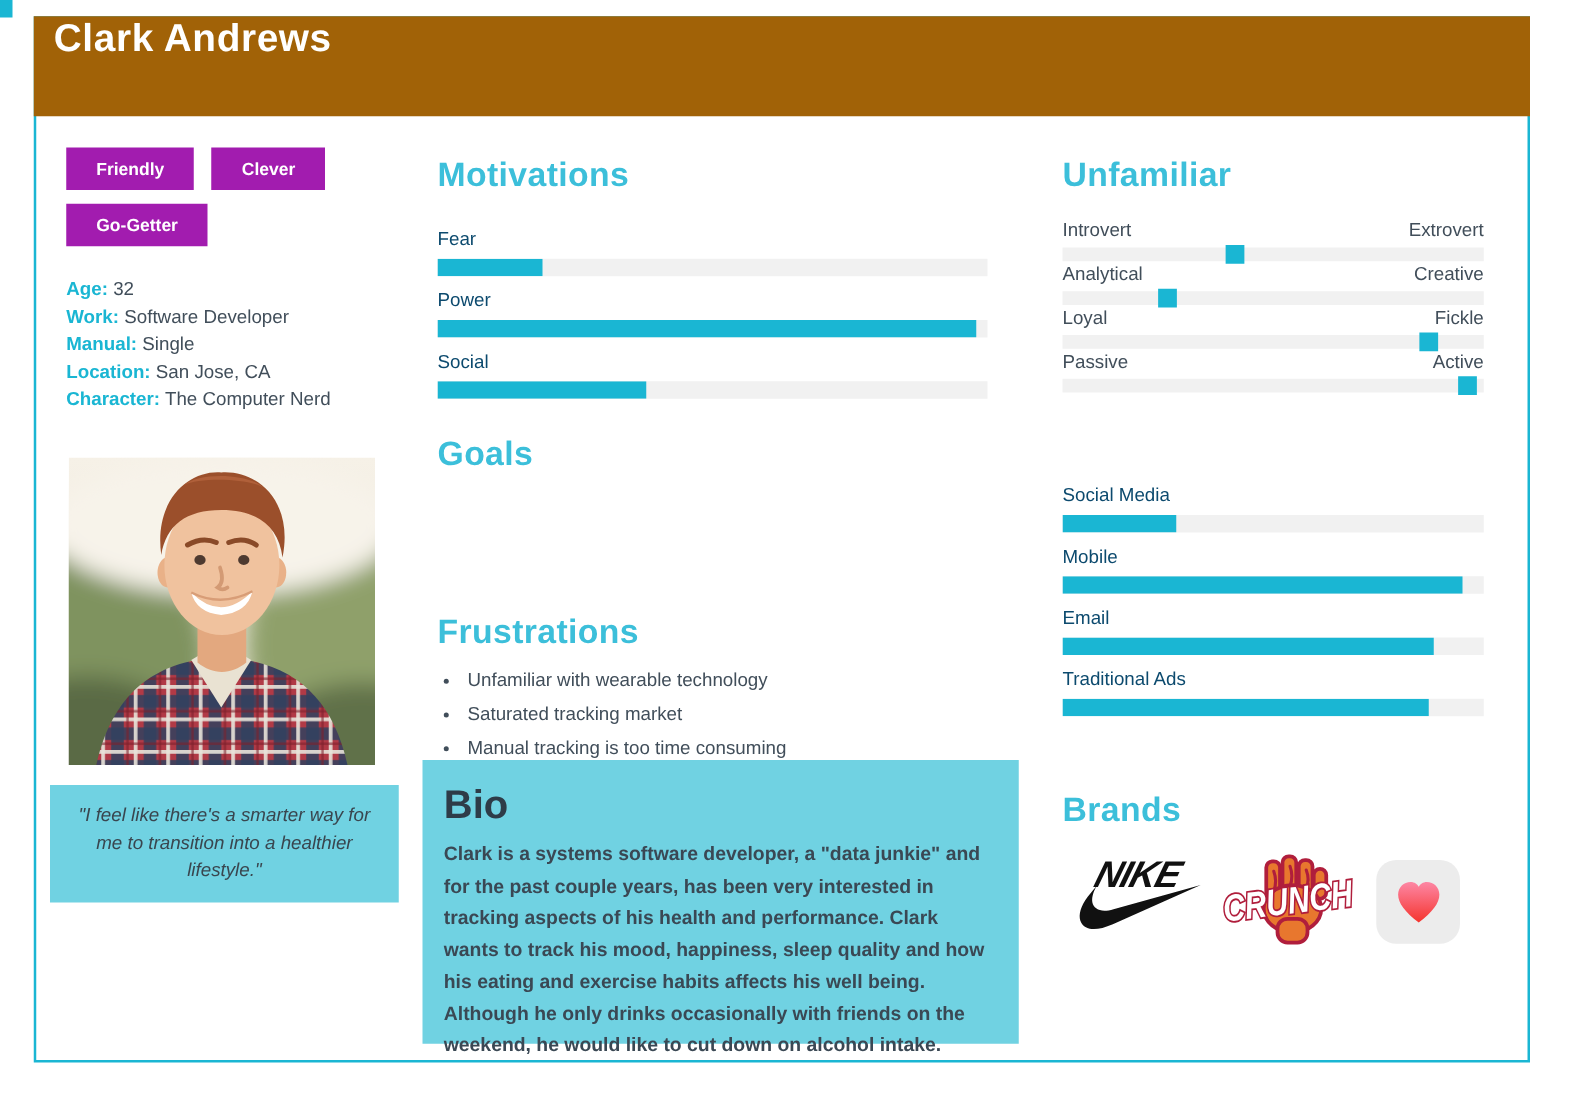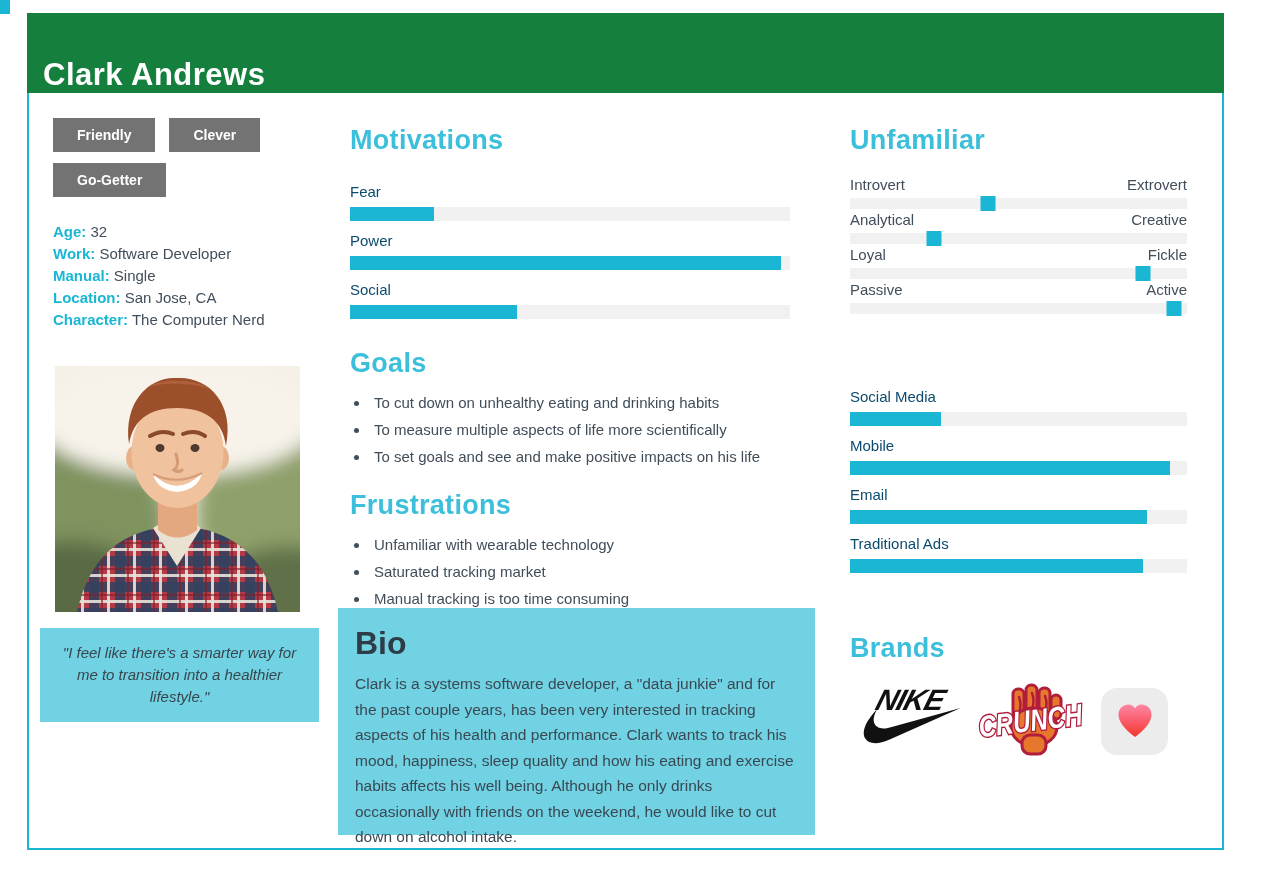--- a/index.html
+++ b/index.html
@@ -2,26 +2,26 @@
 <html><head>
 <meta charset="utf-8">
 <style>
   html,body{margin:0;padding:0;}
   body{
     width:1262px;height:878px;background:#ffffff;position:relative;
     font-family:"Liberation Sans", sans-serif;color:#414E5A;overflow:hidden;
   }
   .corner-mark{position:absolute;left:0;top:0;width:10px;height:14px;background:#1AB6D3;}
   .frame{position:absolute;left:27px;top:13px;width:1197px;height:837px;border:2px solid #1AB6D3;box-sizing:border-box;}
-  .header{position:absolute;left:27px;top:13px;width:1197px;height:80px;background:#15803d;display:flex;align-items:flex-end;box-sizing:border-box;padding-left:16px;}
+  .header{position:absolute;left:27px;top:13px;width:1197px;height:80px;background:#a16207;display:flex;align-items:flex-start;box-sizing:border-box;padding-left:16px;}
   .header .title{color:#ffffff;font-size:31px;font-weight:bold;letter-spacing:.5px;}
 
   
   .tags{position:absolute;left:53px;top:118px;width:280px;display:flex;flex-wrap:wrap;gap:11px 14px;}
-  .tag{background:#737373;color:#fff;font-weight:bold;font-size:14px;height:34px;display:flex;align-items:center;justify-content:center;padding:0 24px;box-sizing:border-box;}
+  .tag{background:#a21caf;color:#fff;font-weight:bold;font-size:14px;height:34px;display:flex;align-items:center;justify-content:center;padding:0 24px;box-sizing:border-box;}
   .about{position:absolute;left:53px;top:221px;font-size:15px;line-height:22px;}
   .about .lbl{color:#1AB6D3;font-weight:bold;}
   .photo{position:absolute;left:55px;top:366px;width:245px;height:246px;}
   .quote{position:absolute;left:40px;top:628px;width:279px;height:94px;background:#70D2E2;color:#39464f;
     font-style:italic;font-size:15px;line-height:22px;display:flex;align-items:center;justify-content:center;
     text-align:center;padding:0 12px;box-sizing:border-box;}
 
   
   .section-title{margin:0;font-size:27px;font-weight:bold;color:#3CBFDA;letter-spacing:.3px;}
   .bar-group{margin-top:11px;}
@@ -31,21 +31,21 @@
   .bullets{margin:10px 0 0 0;padding-left:20px;font-size:15px;line-height:27px;color:#414E5A;}
   .bullets li{padding-left:4px;}
 
   
   .sec-motivations{position:absolute;left:350px;top:125px;width:440px;}
   .sec-motivations .bar-group:first-of-type{margin-top:27px;}
   .sec-goals{position:absolute;left:350px;top:348px;width:455px;}
   .sec-frustrations{position:absolute;left:350px;top:490px;width:455px;}
   .bio{position:absolute;left:338px;top:608px;width:477px;height:227px;background:#70D2E2;box-sizing:border-box;padding:17px 20px 0 17px;}
   .bio-title{margin:0 0 9px 0;font-size:32px;font-weight:bold;color:#2E3C48;}
-  .bio-text{margin:0;font-size:15.5px;line-height:25.5px;color:#3A4854;}
+  .bio-text{margin:0;font-size:15.5px;line-height:25.5px;color:#3A4854;font-weight:bold;}
 
   
   .sec-personality{position:absolute;left:850px;top:125px;width:337px;}
   .sliders{margin-top:20px;}
   .slider-row{margin-bottom:2px;}
   .slider-labels{display:flex;justify-content:space-between;font-size:15px;color:#414E5A;margin-bottom:5px;}
   .slider-track{position:relative;height:11px;background:#F1F1F1;}
   .slider-marker{position:absolute;top:-2px;width:15px;height:15px;background:#1AB6D3;transform:translateX(-50%);}
   .sec-channels{position:absolute;left:850px;top:365px;width:337px;}
   .sec-channels .bar-group:first-of-type{margin-top:23px;}
@@ -152,25 +152,20 @@
   <div class="bar-group">
     <div class="bar-label">Social</div>
     <div class="bar-track">
         <div class="bar-fill" style="width: 38%;"></div>
       </div>
   </div>
 </div>
 
 <div class="sec-goals">
   <h2 class="section-title">Goals</h2>
-  <ul class="bullets">
-    <li>To cut down on unhealthy eating and drinking habits</li>
-    <li>To measure multiple aspects of life more scientifically</li>
-    <li>To set goals and see and make positive impacts on his life</li>
-  </ul>
 </div>
 
 <div class="sec-frustrations">
   <h2 class="section-title">Frustrations</h2>
   <ul class="bullets">
     <li>Unfamiliar with wearable technology</li>
     <li>Saturated tracking market</li>
     <li>Manual tracking is too time consuming</li>
   </ul>
 </div>

